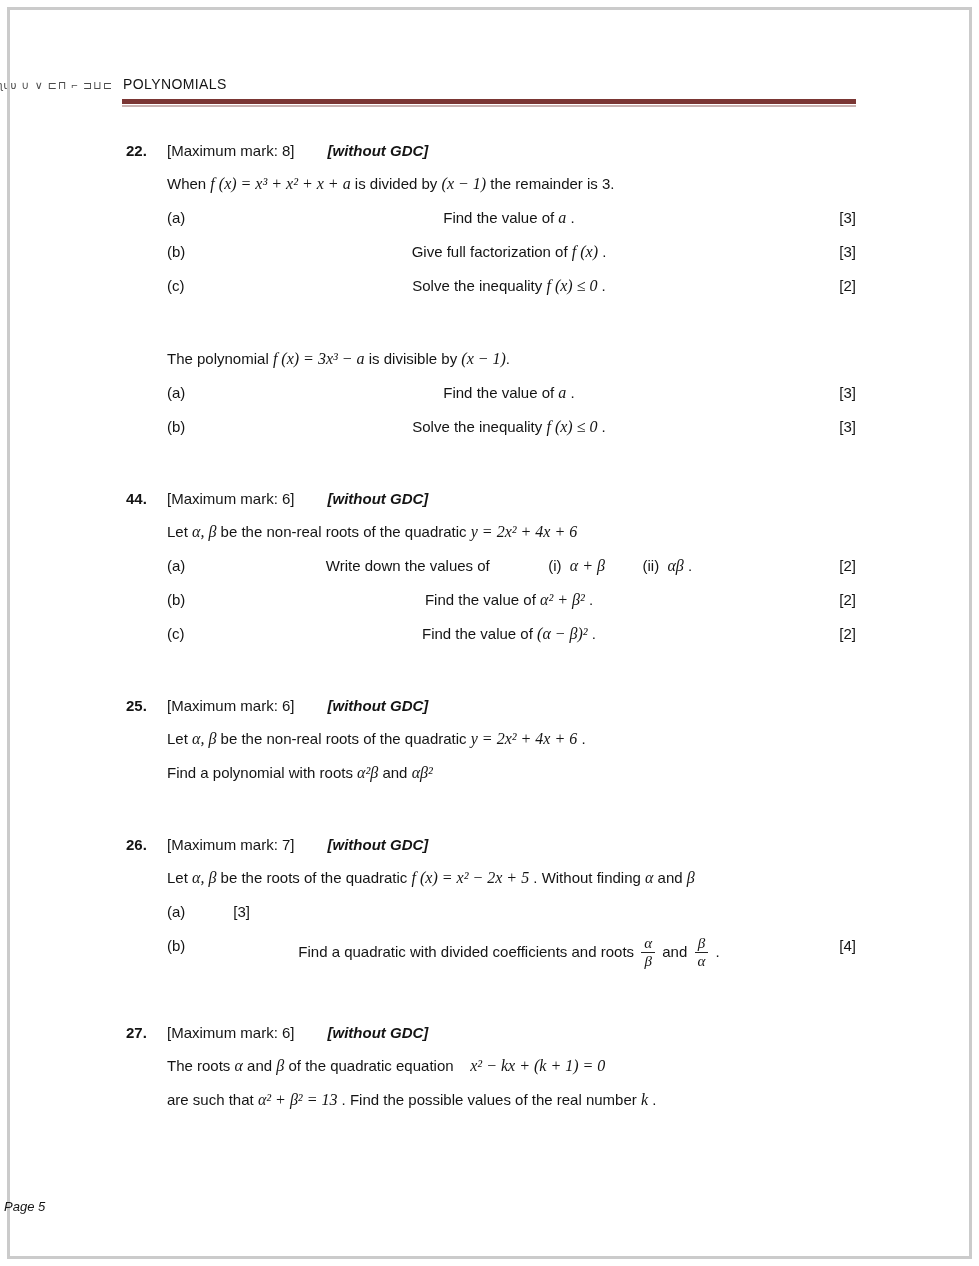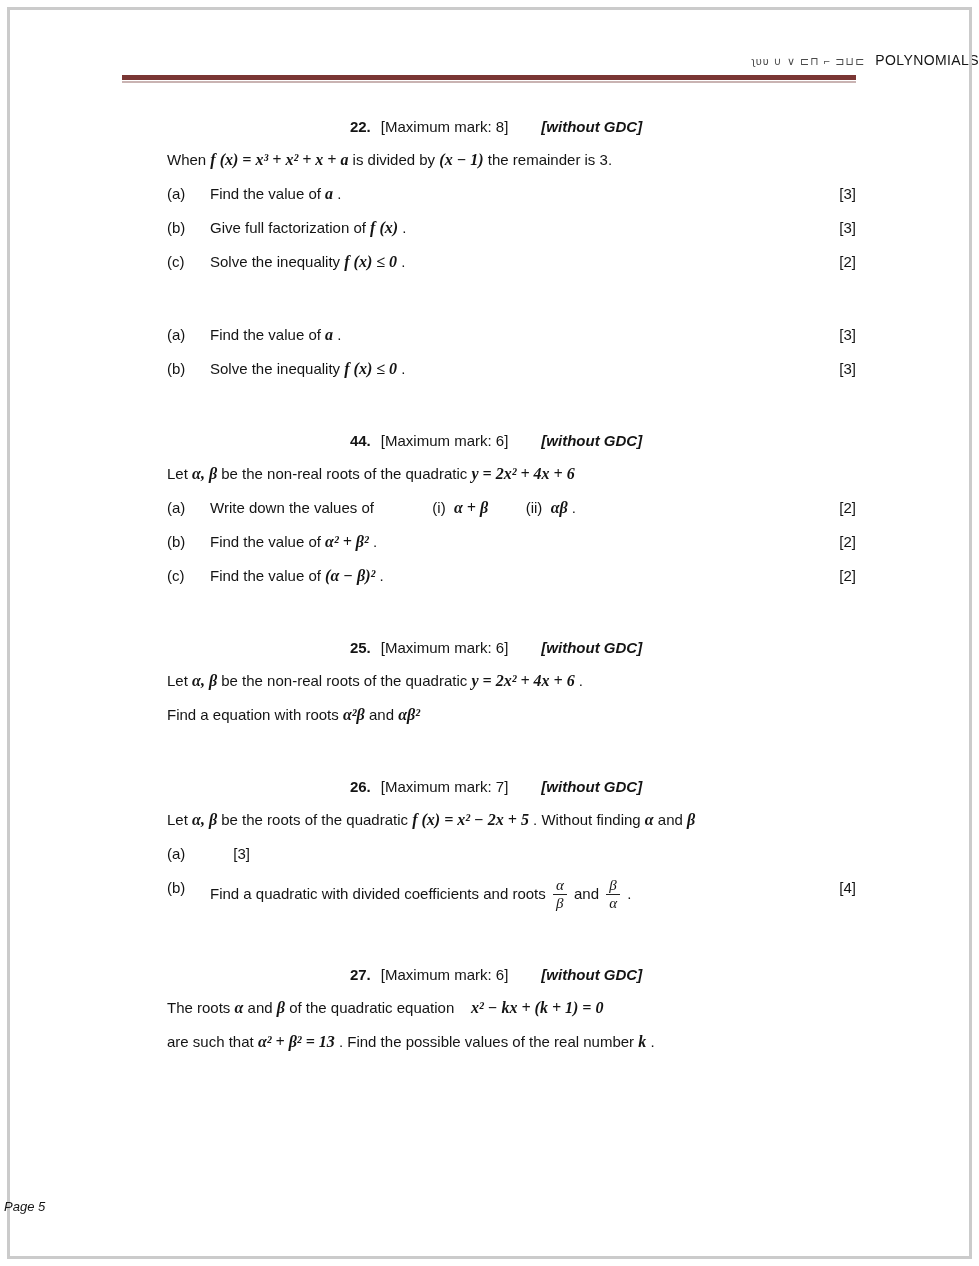--- a/index.html
+++ b/index.html
@@ -16,54 +16,53 @@
     background: #ffffff;
     overflow: hidden;
   }
   .frame {
     position: absolute;
     top: 7px; left: 7px; right: 7px; bottom: 7px;
     border: 3px solid #cbcbcb;
     pointer-events: none;
   }
   .header {
-    margin-top: 52px;
-    text-align: right;
+    margin-top: 76px;
+    text-align: left;
     font-size: 14px;
     line-height: 17px;
   }
   .clip {
     color: #4a4a4a;
     font-size: 11px;
     letter-spacing: 1px;
     margin-right: 6px;
   }
   .title { letter-spacing: 0.4px; }
   .rule { margin: 5px 0 0 122px; width: 734px; }
   .rule-main { height: 5px; background: #7a3634; }
   .rule-sub { height: 2px; background: #c9b3b2; margin-top: 1px; }
 
   .content { margin: 34px 123px 0 126px; font-size: 15px; }
 
   .question { margin-bottom: 52px; }
-  .qhead { line-height: 19px; text-align: center; }
+  .qhead { line-height: 19px; }
   .qnum { display: inline-block; width: 41px; font-weight: 700; }
   .qgdc { font-weight: 700; font-style: italic; margin-left: 33px; }
   .qbody { margin-left: 41px; }
   .intro-line { margin-top: 13px; line-height: 21px; }
   .part { display: flex; align-items: flex-start; margin-top: 13px; line-height: 21px; }
   .plabel { flex: 0 0 43px; }
-  .ptext { flex: 1 1 auto; padding-right: 8px; }
+  .ptext { flex: 1 1 auto; padding-right: 8px; text-align: center; }
   .pmark { flex: 0 0 40px; text-align: right; }
 
   .math {
     font-family: "Liberation Serif", "DejaVu Serif", serif;
     font-style: italic;
     font-size: 16px;
-    font-weight: bold;
   }
   .frac {
     display: inline-flex;
     flex-direction: column;
     align-items: center;
     vertical-align: middle;
     font-family: "Liberation Serif", "DejaVu Serif", serif;
     font-style: italic;
     font-size: 15px;
     line-height: 1.15;
@@ -118,20 +117,21 @@
         <div class="part">
           <span class="plabel">(c)</span>
           <span class="ptext"><span class="txt">Solve the inequality </span><span class="math">f (x) ≤ 0</span><span class="txt"> .</span></span>
           <span class="pmark">[2]</span>
         </div>
       </div>
     </section>
 
     <section class="question">
       <div class="qbody">
+        <div class="intro-line"><span class="txt">The polynomial </span><span class="math">f (x) = 3x³ − a</span><span class="txt"> is divisible by </span><span class="math">(x − 1)</span><span class="txt">.</span></div>
         <div class="part">
           <span class="plabel">(a)</span>
           <span class="ptext"><span class="txt">Find the value of </span><span class="math">a</span><span class="txt"> .</span></span>
           <span class="pmark">[3]</span>
         </div>
         <div class="part">
           <span class="plabel">(b)</span>
           <span class="ptext"><span class="txt">Solve the inequality </span><span class="math">f (x) ≤ 0</span><span class="txt"> .</span></span>
           <span class="pmark">[3]</span>
         </div>
@@ -161,21 +161,21 @@
         </div>
       </div>
     </section>
 
     <section class="question">
       <div class="qhead">
         <span class="qnum">25.</span><span class="qmax">[Maximum mark: 6]</span><span class="qgdc">[without GDC]</span>
       </div>
       <div class="qbody">
         <div class="intro-line"><span class="txt">Let </span><span class="math">α, β</span><span class="txt"> be the non-real roots of the quadratic </span><span class="math">y = 2x² + 4x + 6</span><span class="txt"> .</span></div>
-        <div class="intro-line"><span class="txt">Find a equation with roots </span><span class="math">α²β</span><span class="txt"> and </span><span class="math">αβ²</span></div>
+        <div class="intro-line"><span class="txt">Find a polynomial with roots </span><span class="math">α²β</span><span class="txt"> and </span><span class="math">αβ²</span></div>
       </div>
     </section>
 
     <section class="question">
       <div class="qhead">
         <span class="qnum">26.</span><span class="qmax">[Maximum mark: 7]</span><span class="qgdc">[without GDC]</span>
       </div>
       <div class="qbody">
         <div class="intro-line"><span class="txt">Let </span><span class="math">α, β</span><span class="txt"> be the roots of the quadratic </span><span class="math">f (x) = x² − 2x + 5</span><span class="txt"> . Without finding </span><span class="math">α</span><span class="txt"> and </span><span class="math">β</span></div>
         <div class="part">

